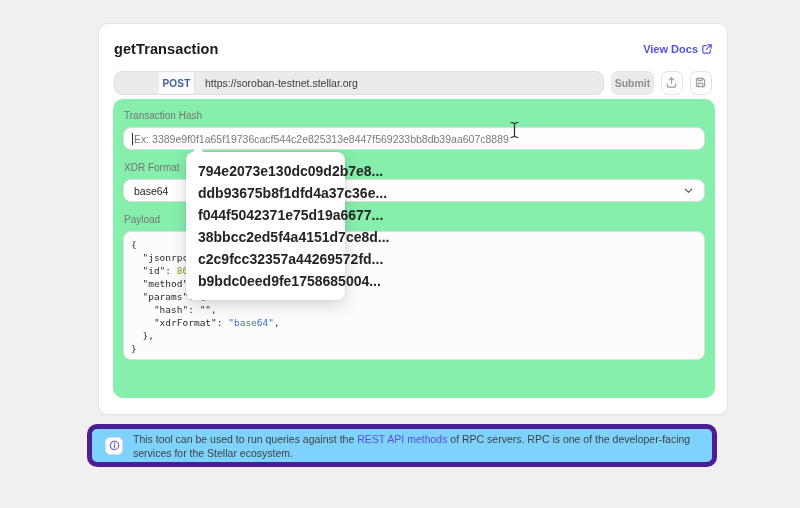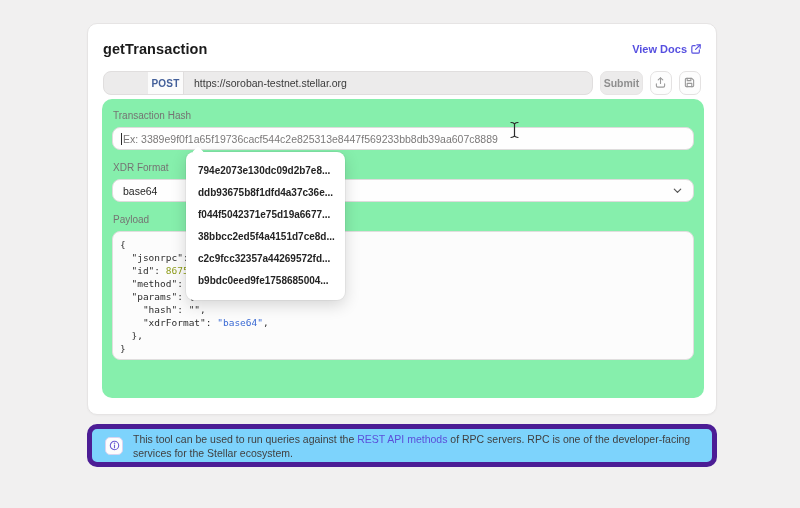--- a/index.html
+++ b/index.html
@@ -7,21 +7,21 @@
   body {
     position:relative;
     background:#f1f0f0;
     font-family:"Liberation Sans", sans-serif;
     color:#1f1f1f;
     overflow:hidden;
   }
 
   
   .card {
-    position:absolute; left:87px; top:23px; width:630px; height:392px;
+    position:absolute; left:98px; top:23px; width:630px; height:392px;
     background:#fff; border:1px solid #e6e4e4; border-radius:10px;
     box-shadow:0 1px 2px rgba(0,0,0,0.03);
   }
   .card-header {
     display:flex; justify-content:space-between; align-items:center;
     margin:15px 15px 0 15px; height:20px;
   }
   .page-title { font-size:14.5px; font-weight:600; color:#1b1b1b; letter-spacing:.1px; }
   .view-docs {
     display:flex; align-items:center; gap:4px; cursor:pointer;
@@ -113,21 +113,21 @@
     background:#fff; border-radius:8px; padding:8px 0;
     box-shadow:0 5px 16px rgba(0,0,0,0.16), 0 0 0 1px rgba(0,0,0,0.04);
     z-index:20;
   }
   .dropdown-notch {
     position:absolute; left:8px; top:-4px; width:8px; height:8px;
     background:#fff; transform:rotate(45deg); border-radius:1px;
   }
   .dropdown-item {
     height:22px; line-height:22px; padding:0 12px; cursor:pointer;
-    font-size:10px; font-weight:600; color:#242424; white-space:nowrap;
+    font-size:14px; font-weight:600; color:#242424; white-space:nowrap;
   }
 
   
   .mouse-cursor { position:absolute; left:509px; top:121px; z-index:40; pointer-events:none; }
 
   
   .note-card {
     position:absolute; left:87px; top:424px; width:630px; height:43px;
     background:#7dd3fc; border:5px solid #4c1d95; border-radius:10px;
     display:flex; align-items:center; gap:10px; padding:0 13px;

